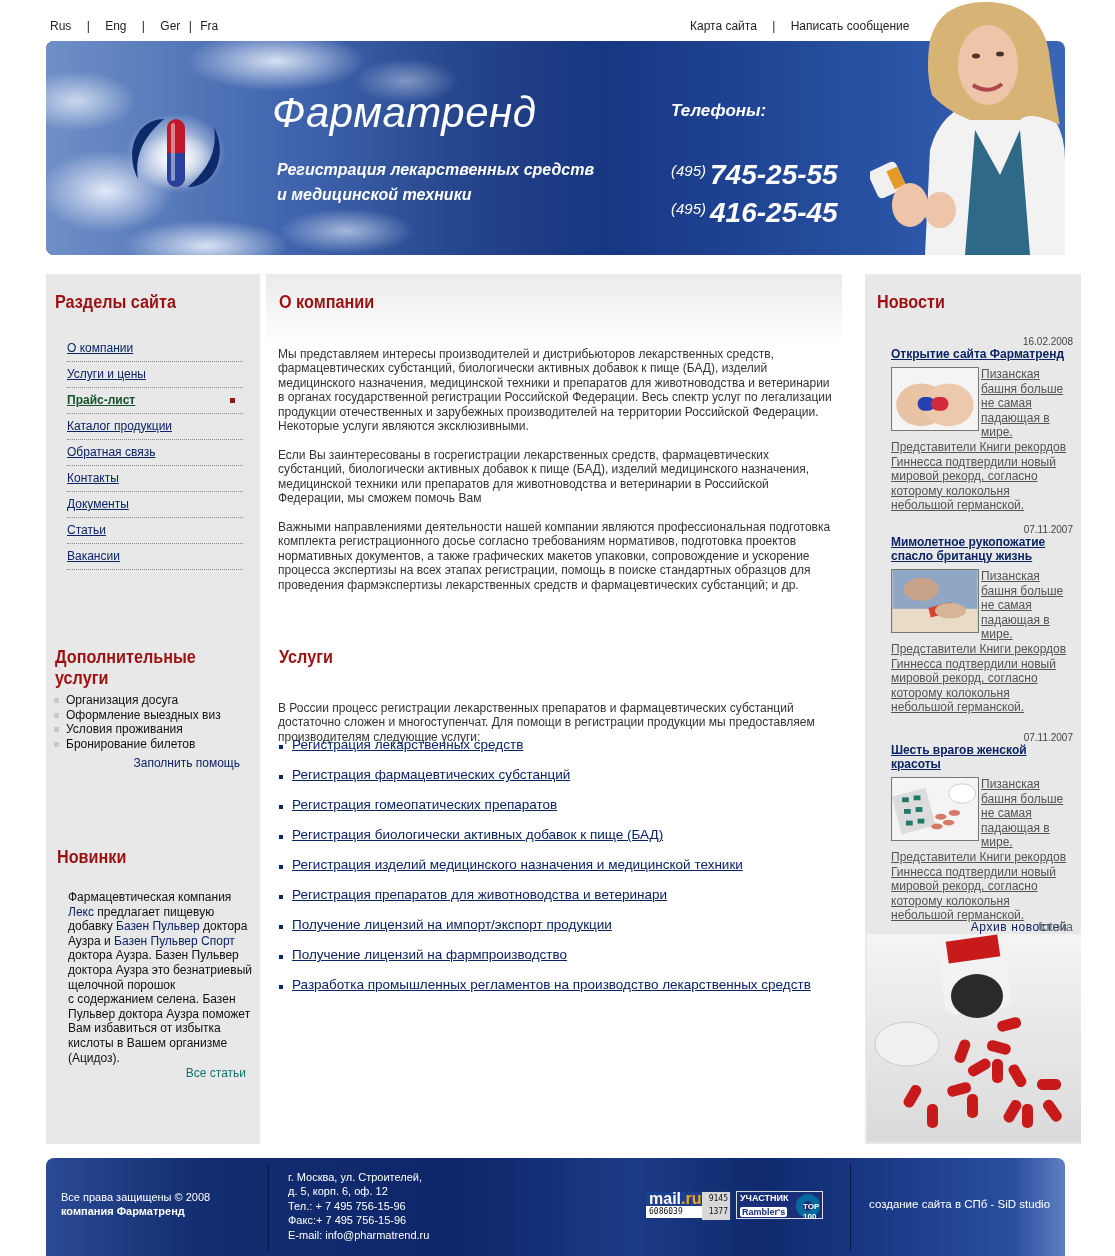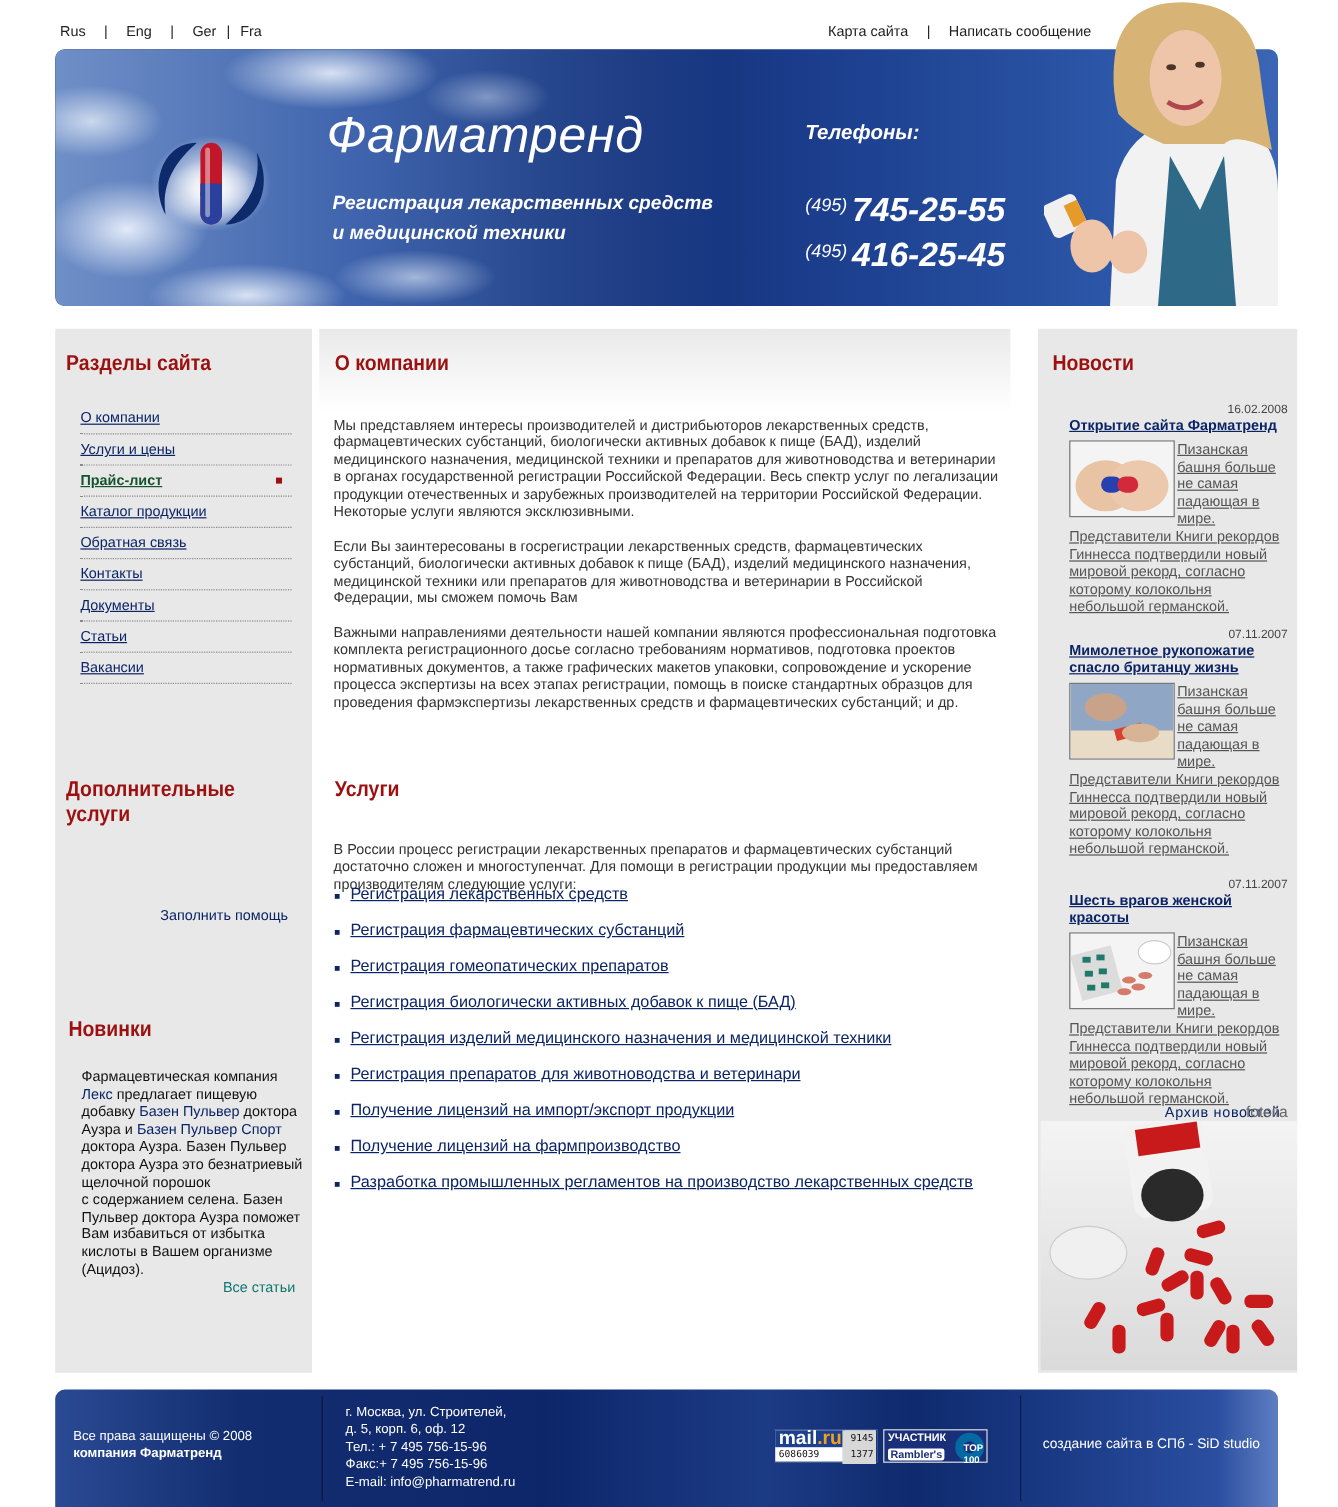--- a/index.html
+++ b/index.html
@@ -193,20 +193,26 @@
     <li class="active"><a>Прайс-лист</a><span class="marker"></span></li>
     <li><a>Каталог продукции</a></li>
     <li><a>Обратная связь</a></li>
     <li><a>Контакты</a></li>
     <li><a>Документы</a></li>
     <li><a>Статьи</a></li>
     <li><a>Вакансии</a></li>
   </ul>
 
   <div class="sec-title extra-title">Дополнительные услуги</div>
+  <ul class="extra-list">
+    <li>Организация досуга</li>
+    <li>Оформление выездных виз</li>
+    <li>Условия проживания</li>
+    <li>Бронирование билетов</li>
+  </ul>
   <a class="fill-form">Заполнить помощь</a>
 
   <div class="sec-title new-title">Новинки</div>
   <div class="new-text">
     <span>Фармацевтическая компания </span><a>Лекс</a><span> предлагает пищевую добавку </span><a>Базен Пульвер</a><span> доктора Аузра и </span><a>Базен Пульвер Спорт</a><span> доктора Аузра. Базен Пульвер доктора Аузра это безнатриевый щелочной порошок</span><br><span>с содержанием селена. Базен Пульвер доктора Аузра поможет Вам избавиться от избытка кислоты в Вашем организме (Ацидоз).</span>
   </div>
   <a class="all-articles">Все статьи</a>
 </div>
 
 <div class="col-main">

